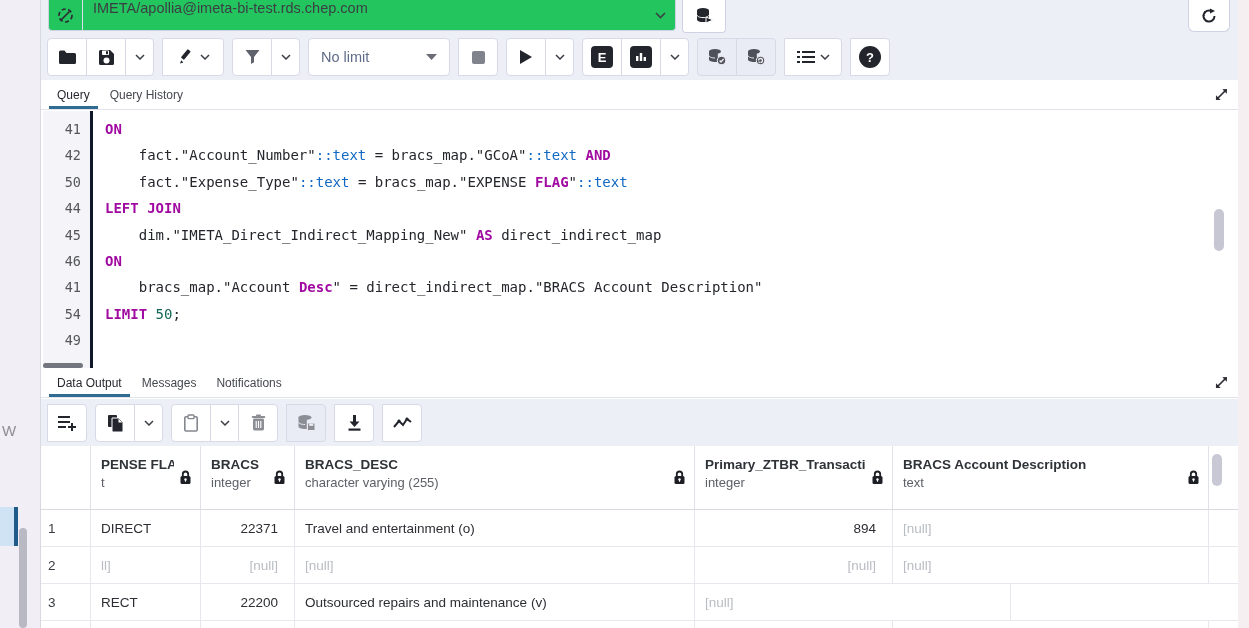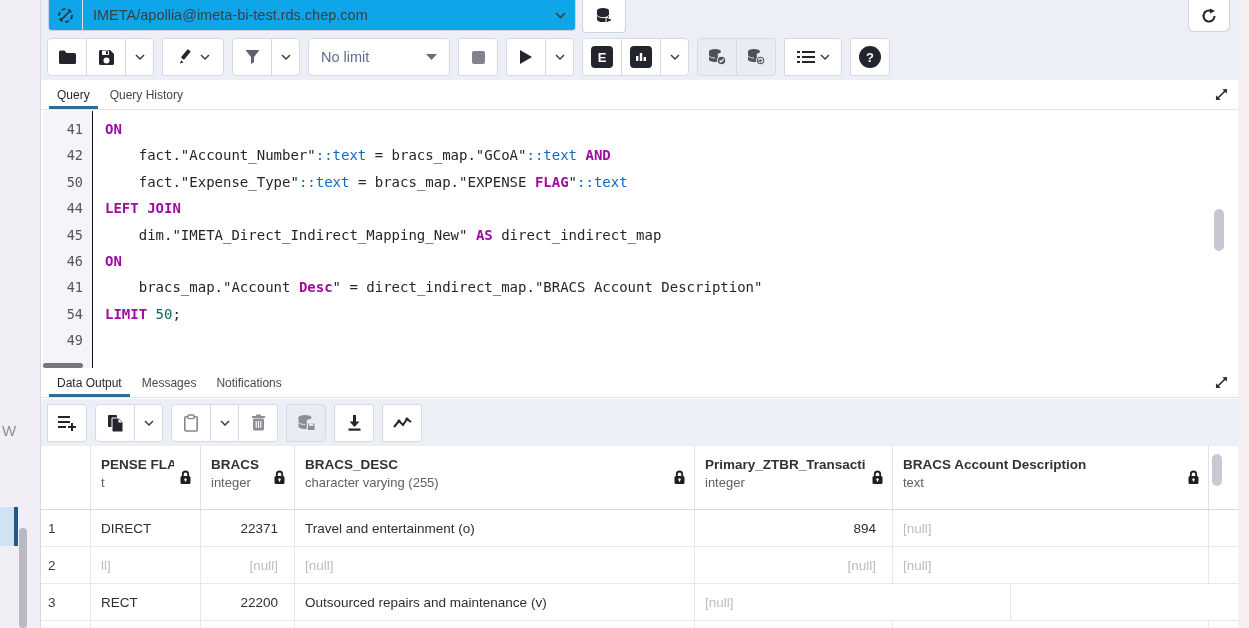--- a/index.html
+++ b/index.html
@@ -13,21 +13,21 @@
   #left-blue-box { position:absolute; left:0; top:507px; width:14px; height:39px; background:#cfe3f4; }
   #left-blue-bar { position:absolute; left:14px; top:507px; width:4px; height:39px; background:#1f5a88; }
   #left-scroll-thumb { position:absolute; left:19px; top:528px; width:8px; height:100px; background:#b9b9c3; border-radius:4px; }
   #right-strip { position:absolute; left:1238px; top:0; width:11px; height:628px; background:#f6eff2; }
 
   
   #panel { position:absolute; left:40px; top:0; width:1198px; height:628px; background:#fff; border-left:1px solid #d8d8e0; }
 
   
   #conn-bar { position:absolute; left:0; top:0; width:100%; height:34px; background:#edeff7; display:flex; align-items:flex-start; padding:0 6px; }
-  #conn-select { display:flex; align-items:center; width:528px; height:31px; background:#0ea5e9;
+  #conn-select { display:flex; width:628px; height:31px; background:#22c55e;
                  border:1px solid #cfd2e2; border-top:none; border-radius:0 0 4px 4px; margin-left:1px; }
   #conn-icon-cell { width:34px; height:100%; display:flex; align-items:center; justify-content:center; border-right:1px solid #dcdfe9; }
   #conn-label { flex:1; padding:0 10px; font-size:14.5px; color:#3c3e44; white-space:nowrap; overflow:hidden; }
   #conn-chevron { width:30px; display:flex; align-items:center; justify-content:center; }
   #conn-new-btn { width:44px; height:33px; background:#fff; border:1px solid #cfd2e2; border-top:none; border-radius:0 0 4px 4px; margin-left:6px; display:flex; align-items:center; justify-content:center; }
   #conn-spacer { flex:1; }
   #refresh-btn { width:42px; height:32px; background:#fff; border:1px solid #cfd2e2; border-top:none; border-radius:0 0 6px 6px; display:flex; align-items:center; justify-content:center; margin-right:2px; }
 
   
   #toolbar { position:absolute; left:0; top:34px; width:100%; height:46px; background:#edeff7; display:flex; align-items:center; gap:8px; padding:0 6px; }
@@ -51,21 +51,21 @@
   #tabbar-editor { top:80px; }
   #tabbar-output { top:368px; }
   .tab { display:flex; align-items:center; padding:0 10px; font-size:12px; color:#45484e; position:relative; cursor:pointer; }
   .tab.active { color:#26282d; }
   .tab.active::after { content:""; position:absolute; left:2px; right:2px; bottom:0; height:3px; background:var(--accent,#2f6b93); }
   .tab-spacer { flex:1; }
   .expand-btn { width:34px; display:flex; align-items:center; justify-content:center; cursor:pointer; }
 
   
   #editor { position:absolute; left:0; top:111px; width:100%; height:257px; background:#fff; display:flex; }
-  #gutter { width:50px; margin-left:2px; background:#f5f5f9; border-right:1px solid #0f172a;
+  #gutter { width:50px; margin-left:2px; background:#f5f5f9; border-right:3px solid #0f172a;
             font-family:"DejaVu Sans Mono", monospace; font-size:13.5px; color:#55565c; text-align:right;
             padding:5px 9px 0 0; line-height:26.4px; }
   #code-area { flex:1; padding:5px 12px 0 12px; font-family:"DejaVu Sans Mono", monospace; font-size:14px;
                line-height:26.4px; white-space:pre; color:#24262b; overflow:hidden; position:relative; }
   .s-kw  { color:var(--kw,#a10aa1); font-weight:bold; }
   .s-type{ color:var(--type,#1169c4); }
   .s-num { color:var(--num,#116655); }
   .s-id  { color:#24262b; }
   #editor-vscroll { position:absolute; right:14px; top:209px; width:10px; height:42px; background:#c7c7d3; border-radius:5px; }
   #editor-hscroll { position:absolute; left:2px; top:363px; width:40px; height:5px; background:#73767f; border-radius:3px; }

